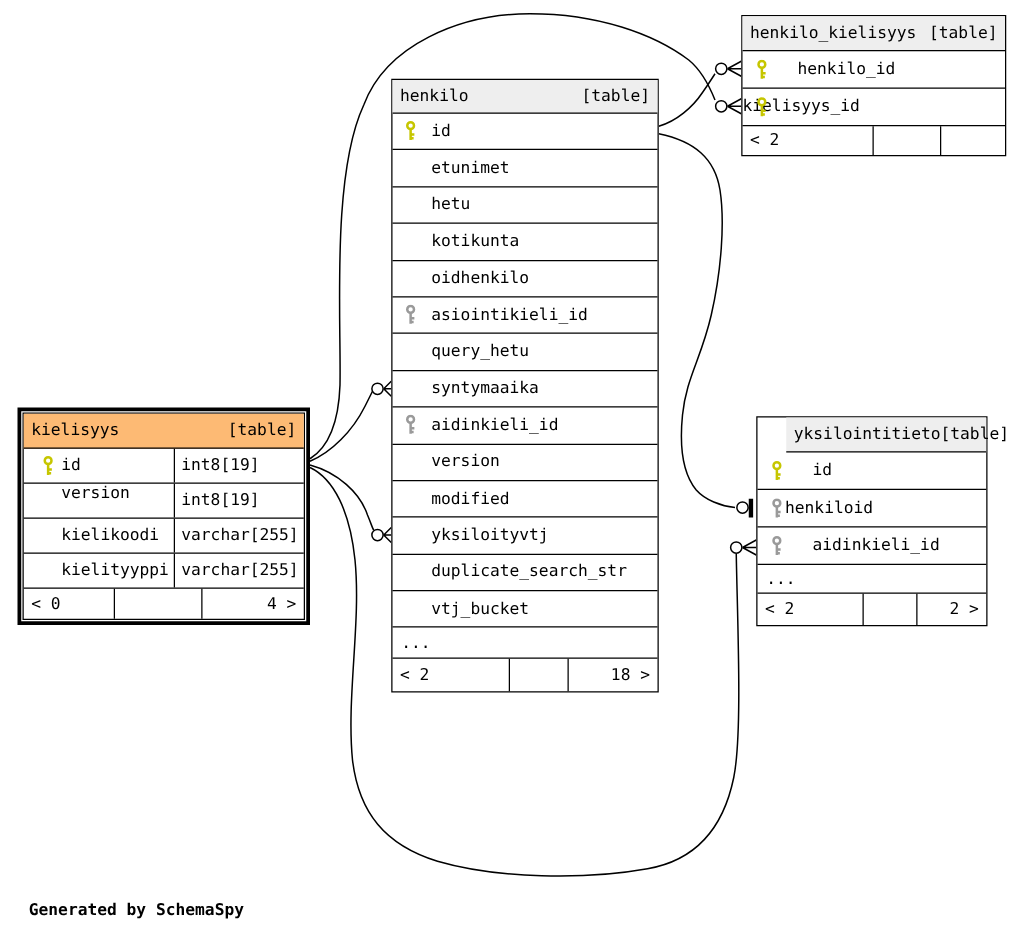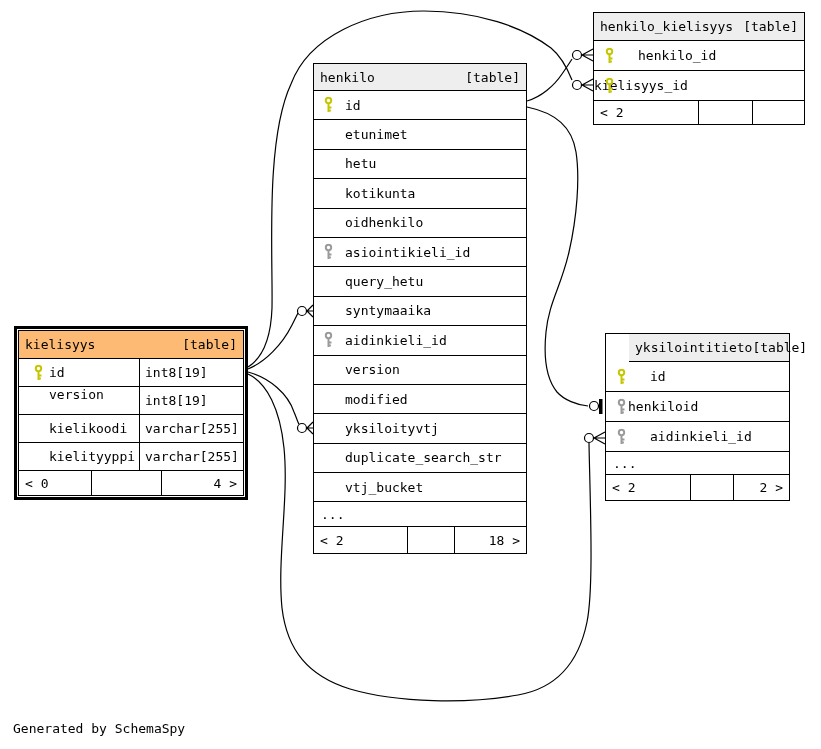--- a/index.html
+++ b/index.html
@@ -35,21 +35,21 @@
     border-left:1px solid #000;align-self:stretch;display:flex;align-items:center;
     padding-left:5px;box-sizing:border-box;white-space:nowrap;
   }
   .ellipsis-row{display:flex;align-items:center;padding-left:7px;
     border-bottom:1px solid #000;box-sizing:border-box;}
   .pager{display:flex;box-sizing:border-box;}
   .pager-cell{box-sizing:border-box;display:flex;align-items:center;}
   .pager-cell + .pager-cell{border-left:1px solid #000;}
   .pager-cell.first{padding-left:6px;}
   .pager-cell.last{justify-content:flex-end;padding-right:6px;}
-  #footer-note{position:absolute;left:13px;top:721px;z-index:2;}
+  #footer-note{position:absolute;left:23px;top:721px;z-index:2;font-weight:bold;}
 </style>
 </head>
 <body>
 
 <svg id="edges" width="821" height="749" viewBox="0 0 821 749" fill="none" stroke="#000" stroke-width="1.2">
 
   <path d="M248,369 C265,362 282,345 292,325 C295,319 297,315 298,313"></path>
 
   <path d="M248,372 C270,378 288,394 294,412 C297,419 298,423 299,424"></path>
 

